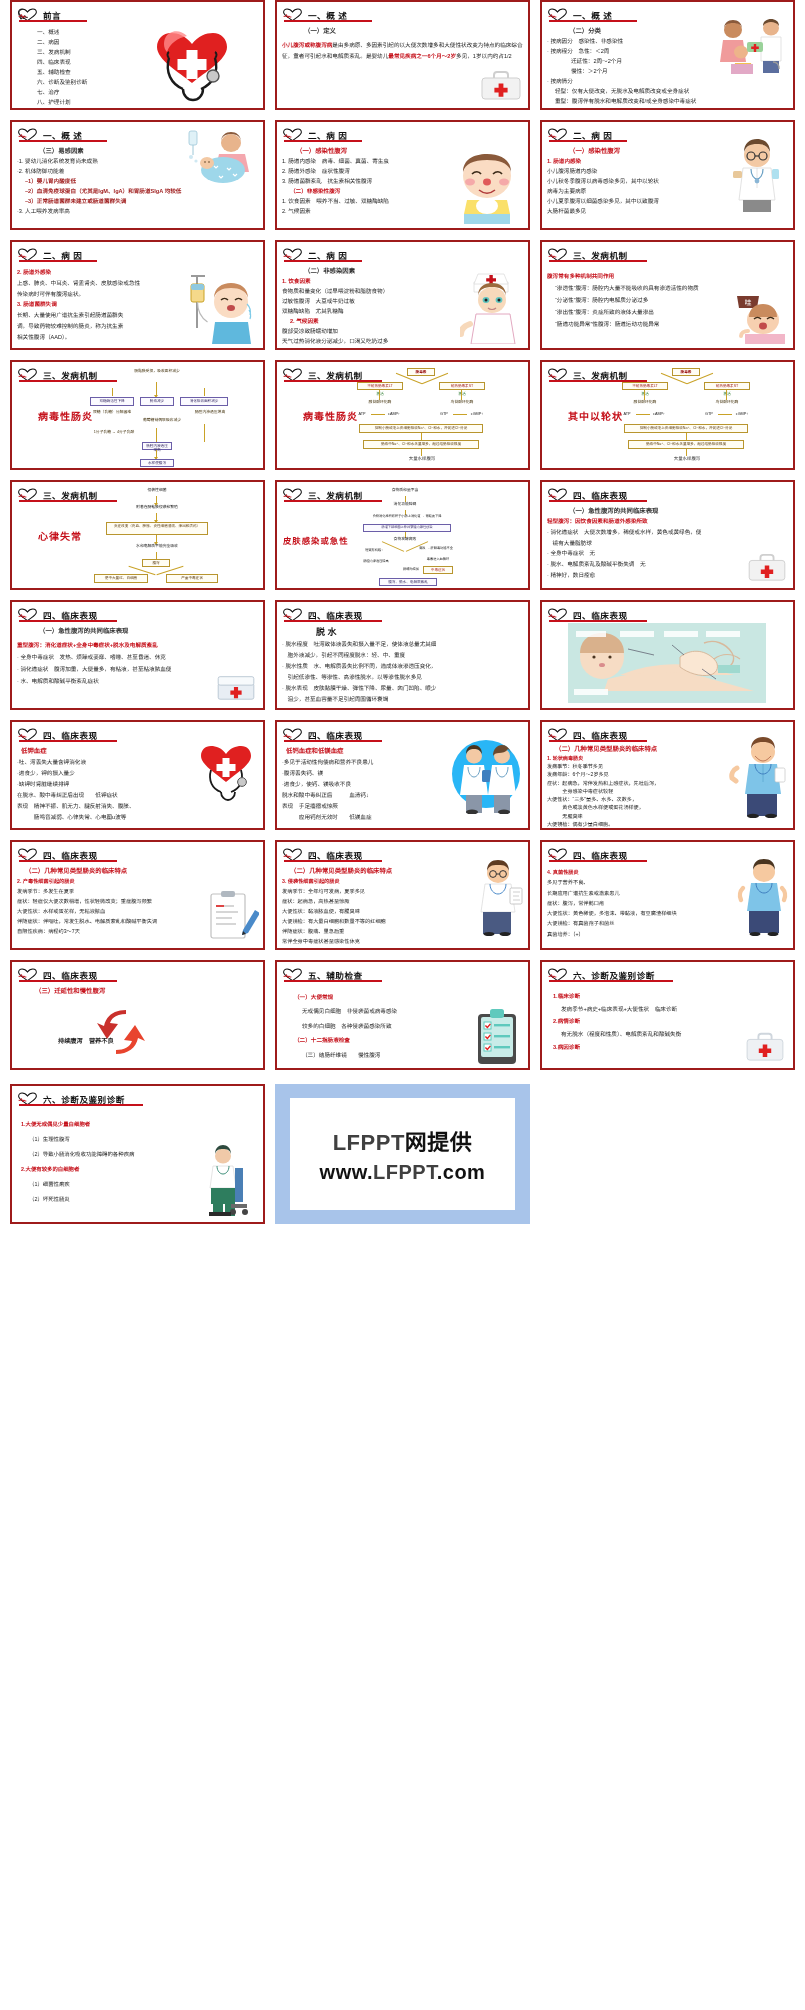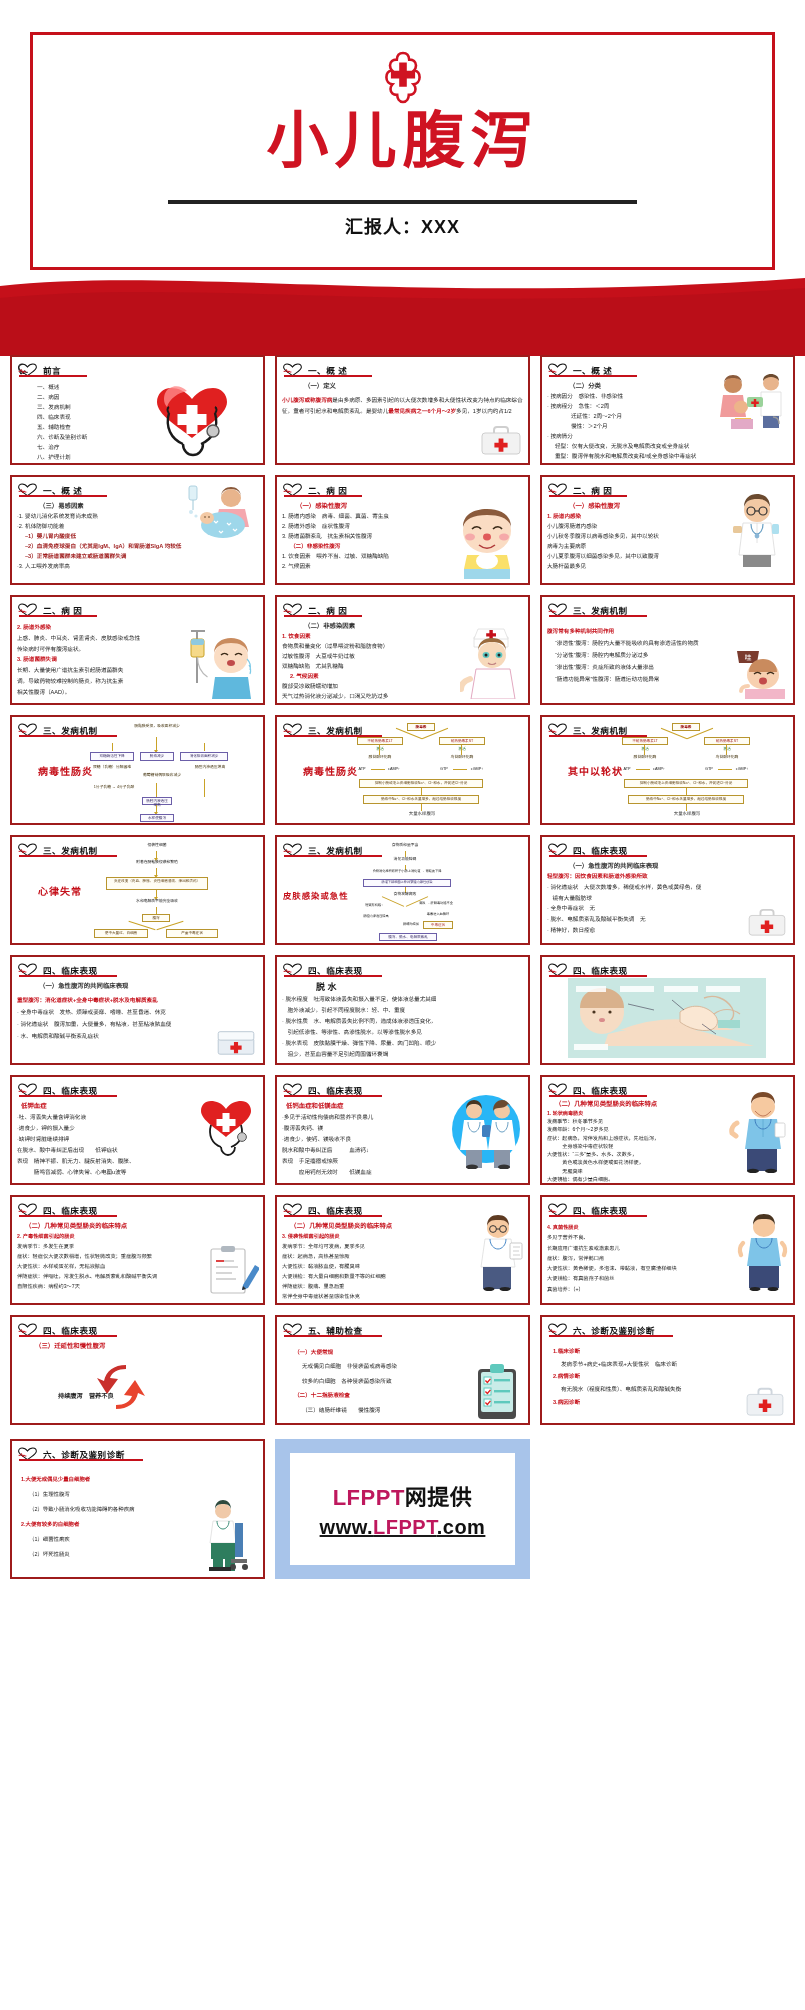--- a/index.html
+++ b/index.html
@@ -108,57 +108,36 @@
   }
   .wm-outer{
     width:255px;height:140px;background:#a8c4ea;
     display:flex;align-items:center;justify-content:center;box-sizing:border-box;
   }
   .wm-inner{
     width:225px;height:112px;background:#fff;
     display:flex;flex-direction:column;align-items:center;justify-content:center;gap:5px;
   }
   .wm-l1{font-size:22px;font-weight:700;letter-spacing:.5px;}
-  .wm-l2{font-size:20px;font-weight:700;letter-spacing:.5px;text-decoration:underline;}
-  .wm-red{color:#be185d;}
+  .wm-l2{font-size:20px;font-weight:700;letter-spacing:.5px;}
+  .wm-red{color:#404040;}
   .wm-blk{color:#111;}
 
   .last-row{
     display:grid;grid-template-columns:repeat(3,255px);column-gap:10px;
     padding:0 12px 16px;justify-content:center;align-items:flex-start;
   }
   .slide.tall{height:140px;}
   .ghost{visibility:hidden;}
 </style>
 </head>
 <body>
 
 <div class="page">
 
-  <div class="cover">
-    <div class="cover-frame"></div>
-
-    <div class="cover-cross">
-      <svg width="54" height="54" viewBox="0 0 54 54" aria-hidden="true">
-        <path d="M27 2c-4 0-6 3-6.2 6.7C17 8.4 14 10.4 14 14.5c0 2 .8 3.6 2 4.8-3.3.6-5.6 3.3-5.6 7 0 3.8 2.5 6.6 6 7-1.2 1.2-1.9 2.9-1.9 4.7 0 4 3 6.1 6.7 5.8C21.3 47.4 23.2 51 27 51s5.7-3.6 5.8-7.2c3.7.3 6.7-1.8 6.7-5.8 0-1.8-.7-3.5-1.9-4.7 3.5-.4 6-3.2 6-7 0-3.7-2.3-6.4-5.6-7 1.2-1.2 2-2.8 2-4.8 0-4.1-3-6.1-6.8-5.8C33 5 31 2 27 2z" fill="none" stroke="#cf1322" stroke-width="2.6"></path>
-        <path d="M23.2 11.5h7.6v8.3h8.3v7.6h-8.3v8.3h-7.6v-8.3h-8.3v-7.6h8.3z" fill="#cf1322"></path>
-      </svg>
-    </div>
-
-    <div class="cover-title">小儿腹泻</div>
-    <div class="cover-rule"></div>
-    <div class="cover-author">汇报人：XXX</div>
-
-    <div class="red-band">
-      <svg viewBox="0 0 805 84" preserveAspectRatio="none">
-        <path d="M0 14 C 180 -6, 420 34, 805 6 L805 84 L0 84 Z" fill="#c5101a"></path>
-        <path d="M0 26 C 200 6, 430 44, 805 16 L805 84 L0 84 Z" fill="#b00d17" opacity=".55"></path>
-      </svg>
-    </div>
-  </div>
 
   <div class="grid">
 
     <div class="slide">
       <div class="slide-inner">
         <div class="s-head">
           <span class="heart-ecg">
             <svg viewBox="0 0 26 20">
                 <path d="M7 3C4 3 2 5.2 2 8c0 2 1.4 3.4 3 4.6l-1.6 0 1.6 2.6 1.4-2.6 1.3 2.2 1.9-4.2 1.2 2.2h2.6" fill="none" stroke="#111" stroke-width="1.2"></path>
                 <path d="M13 17C9 13.5 2 10.5 2 6.6 2 4.1 4 2.4 6.3 2.4 8.1 2.4 11 3.4 13 6.2c2-2.8 4.9-3.8 6.7-3.8 2.3 0 4.3 1.7 4.3 4.2 0 3.9-7 6.9-11 10.4z" fill="none" stroke="#111" stroke-width="1.3"></path>

